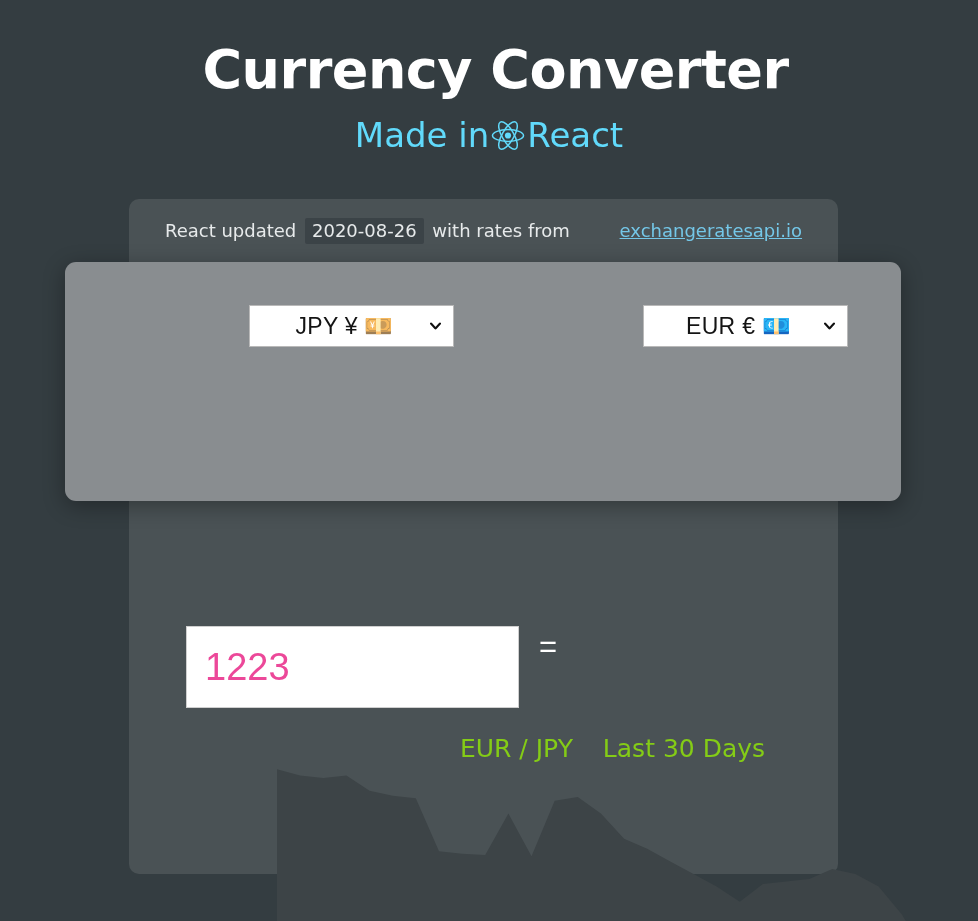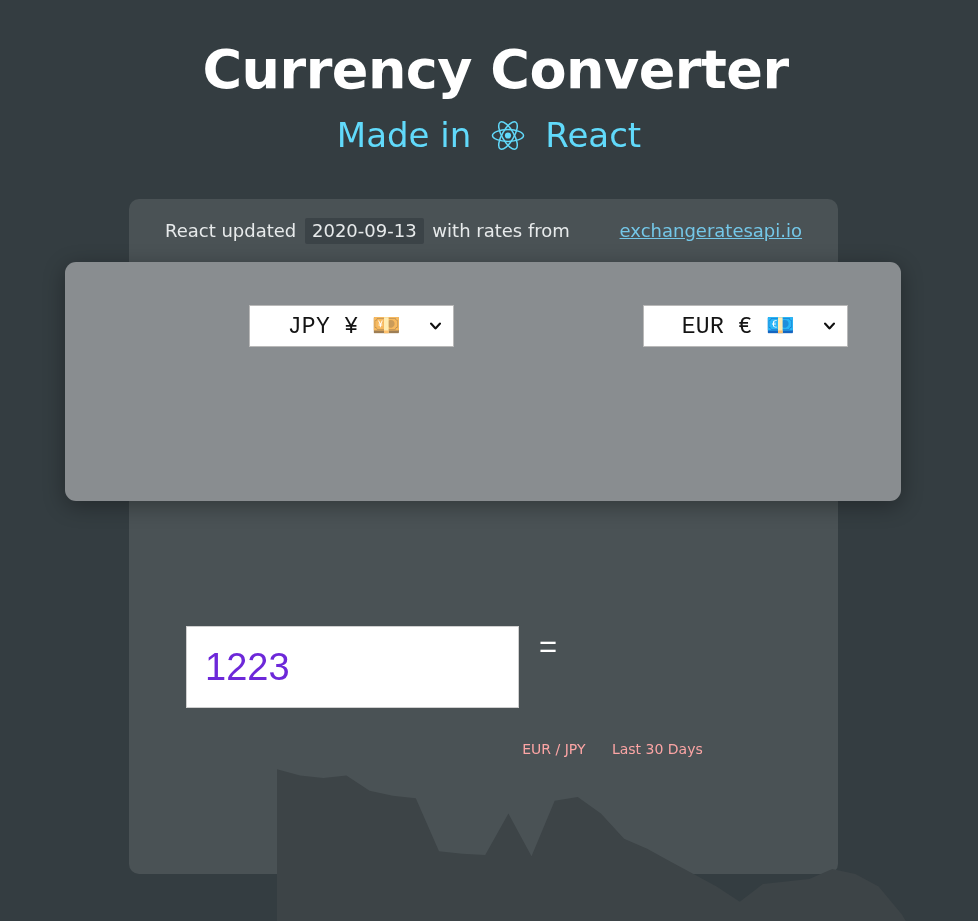--- a/index.html
+++ b/index.html
@@ -35,21 +35,21 @@
   }
   #page-subtitle {
     margin: 13px 0 0 0;
     font-family: "DejaVu Sans", sans-serif;
     font-size: 34px;
     line-height: 40px;
     color: #61dafb;
     display: flex;
     align-items: center;
     justify-content: center;
-    gap: 20px;
+    gap: 2px;
   }
   #react-logo-icon { display: inline-flex; align-items: center; }
 
   
   #converter-card {
     position: absolute;
     left: 129px;
     top: 199px;
     width: 709px;
     height: 675px;
@@ -105,21 +105,21 @@
     border: 1px solid #b9b9b9;
     display: flex;
     align-items: center;
     justify-content: center;
     position: relative;
     cursor: pointer;
   }
   .select-text {
     font-size: 23px;
     color: #141414;
-    font-family: Liberation Mono, monospace;
+    font-family: Liberation Sans, sans-serif;
     letter-spacing: 0.3px;
     margin-right: 14px;
     display: flex;
     align-items: center;
     gap: 7px;
     white-space: nowrap;
   }
   .select-caret {
     position: absolute;
     right: 12px;
@@ -132,21 +132,21 @@
 
   .amount-input {
     position: absolute;
     top: 364px;
     width: 333px;
     height: 82px;
     background: #ffffff;
     border: 1px solid #cfcfcf;
     font-family: "Liberation Sans", sans-serif;
     font-size: 38px;
-    color: #6d28d9;
+    color: #ec4899;
     padding: 0 18px;
     outline: none;
   }
   #amount-from-input { left: 121px; }
   #amount-to-input   { left: 515px; }
 
   #equals-sign {
     position: absolute;
     left: 466px;
     top: 369px;
@@ -163,23 +163,23 @@
   #chart-section {
     position: absolute;
     left: 129px;
     top: 506px;
     width: 709px;
     height: 368px;
   }
   #chart-heading {
     text-align: center;
     font-family: "DejaVu Sans", sans-serif;
-    font-size: 14px;
+    font-size: 25px;
     line-height: 26px;
-    color: #fca5a5;
+    color: #84cc16;
     padding-top: 31px;
     white-space: nowrap;
   }
   #chart-pair-label { margin-right: 22px; }
   #chart-canvas {
     position: absolute;
     left: 19px;
     top: 52px;
     width: 671px;
     height: 235px;
@@ -200,21 +200,21 @@
         <circle cx="17" cy="15.5" r="3.1" fill="#61dafb"></circle>
       </svg>
     </span>
     <span>React</span>
   </div>
 </div>
 
 <div id="converter-card">
   <div id="last-updated-line">
     <span>React updated</span>
-    <span id="last-updated-date">2020-09-13</span>
+    <span id="last-updated-date">2020-08-26</span>
     <span>with rates from</span>
     <a id="rates-source-link" href="#">exchangeratesapi.io</a>
   </div>
 
   <div id="chart-section">
     <div id="chart-heading">
       <span id="chart-pair-label">EUR / JPY</span>
       <span id="chart-range-label">Last 30 Days</span>
     </div>
 

